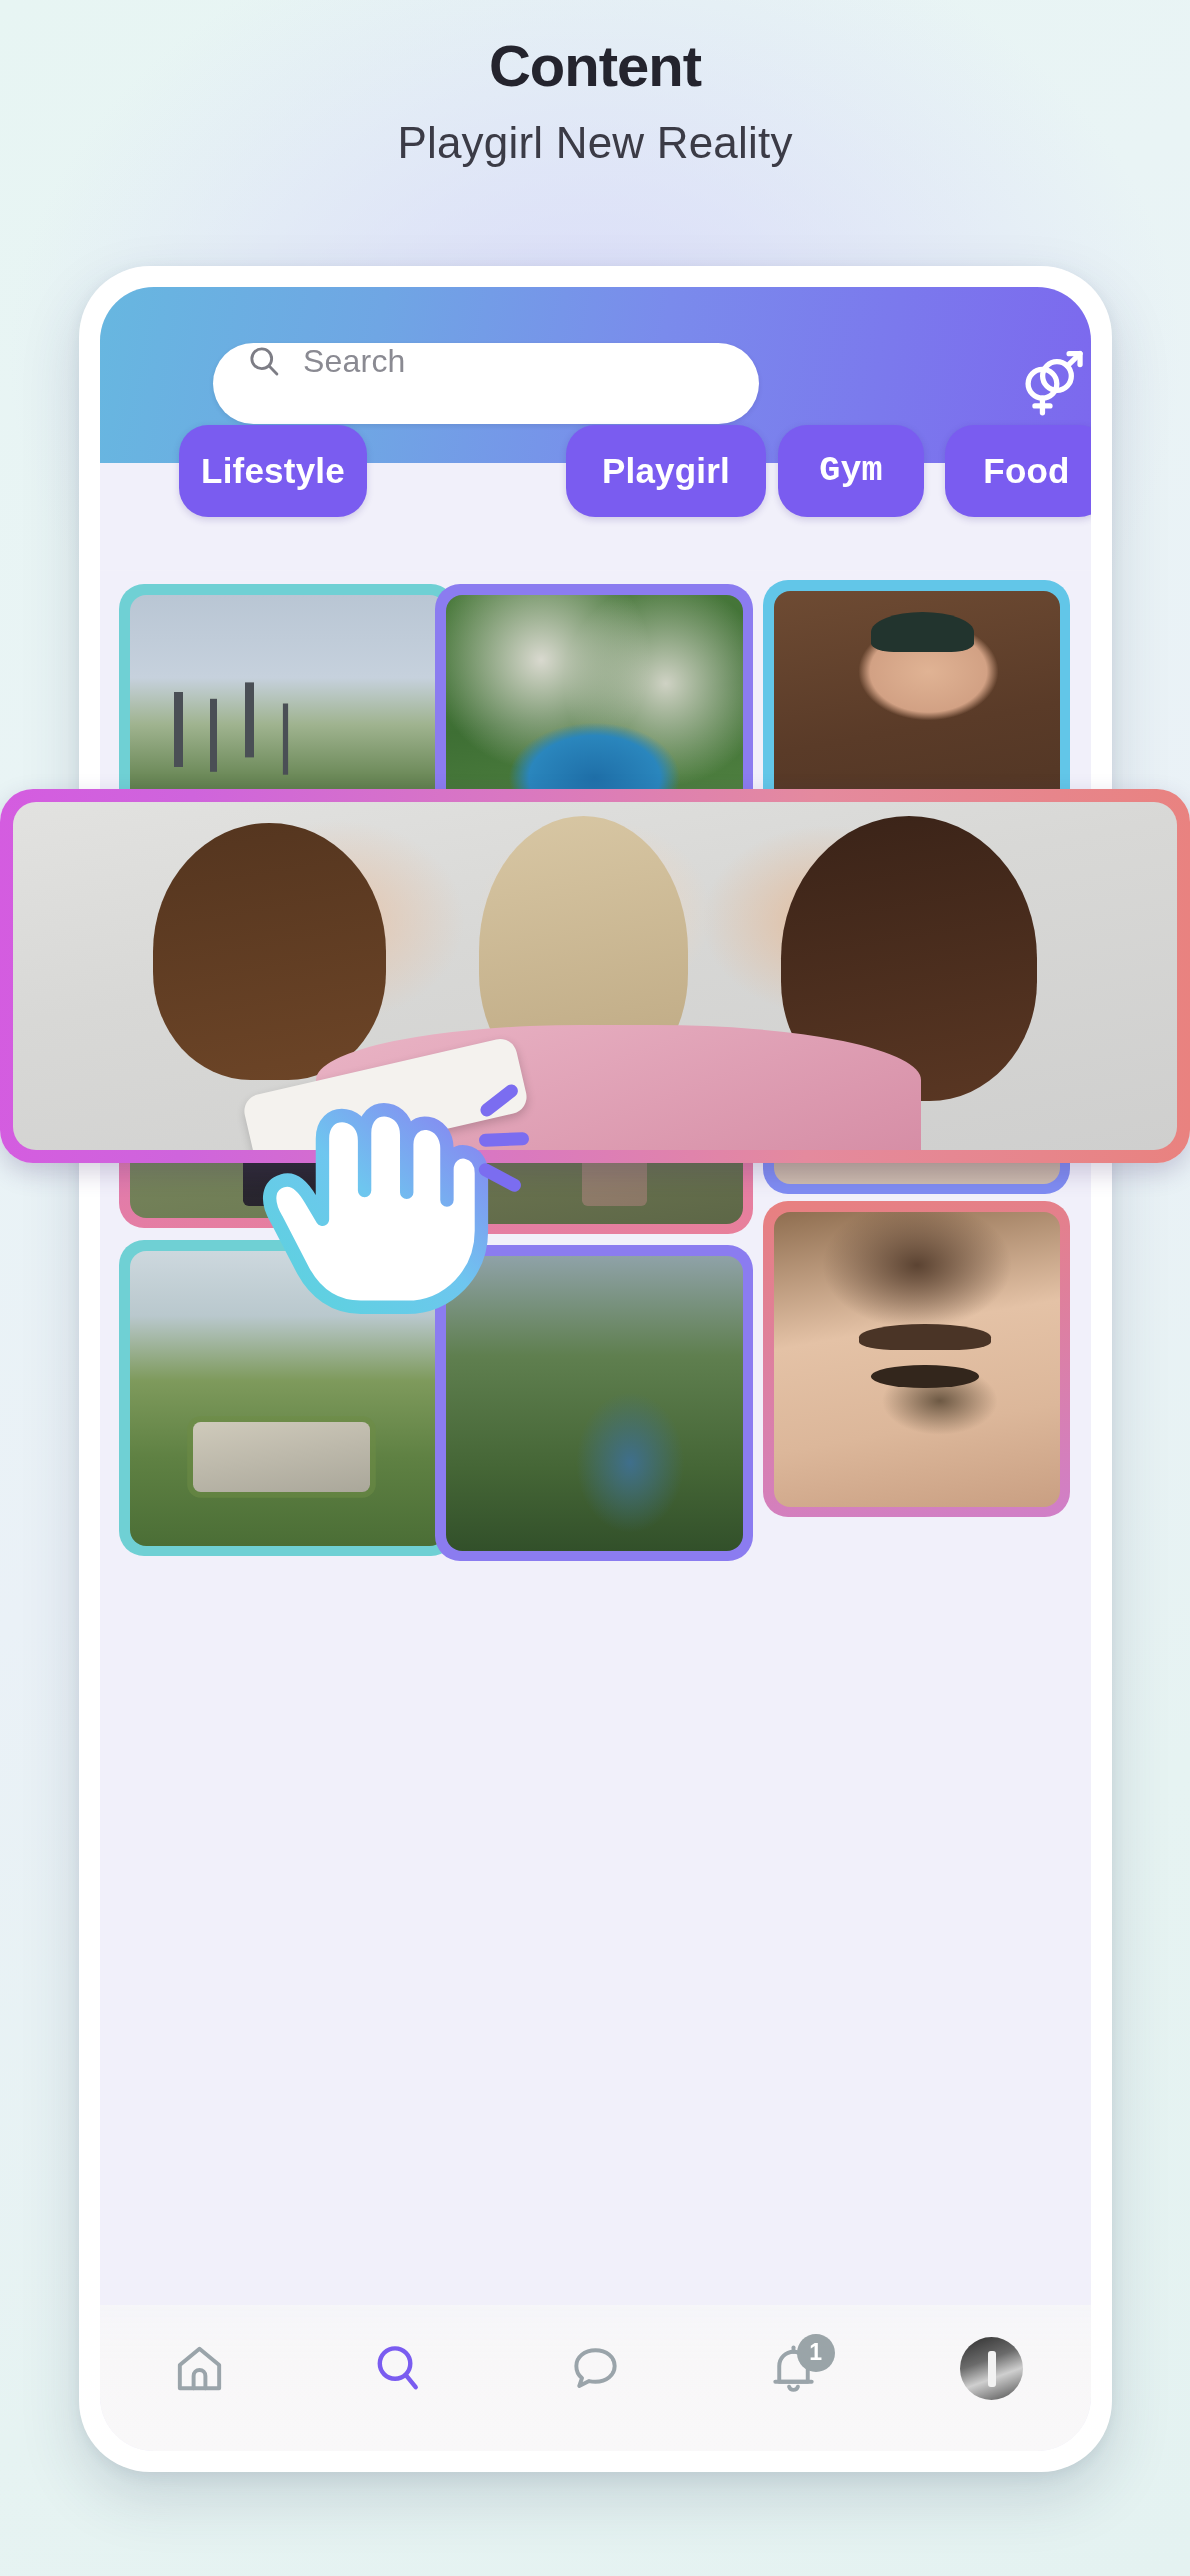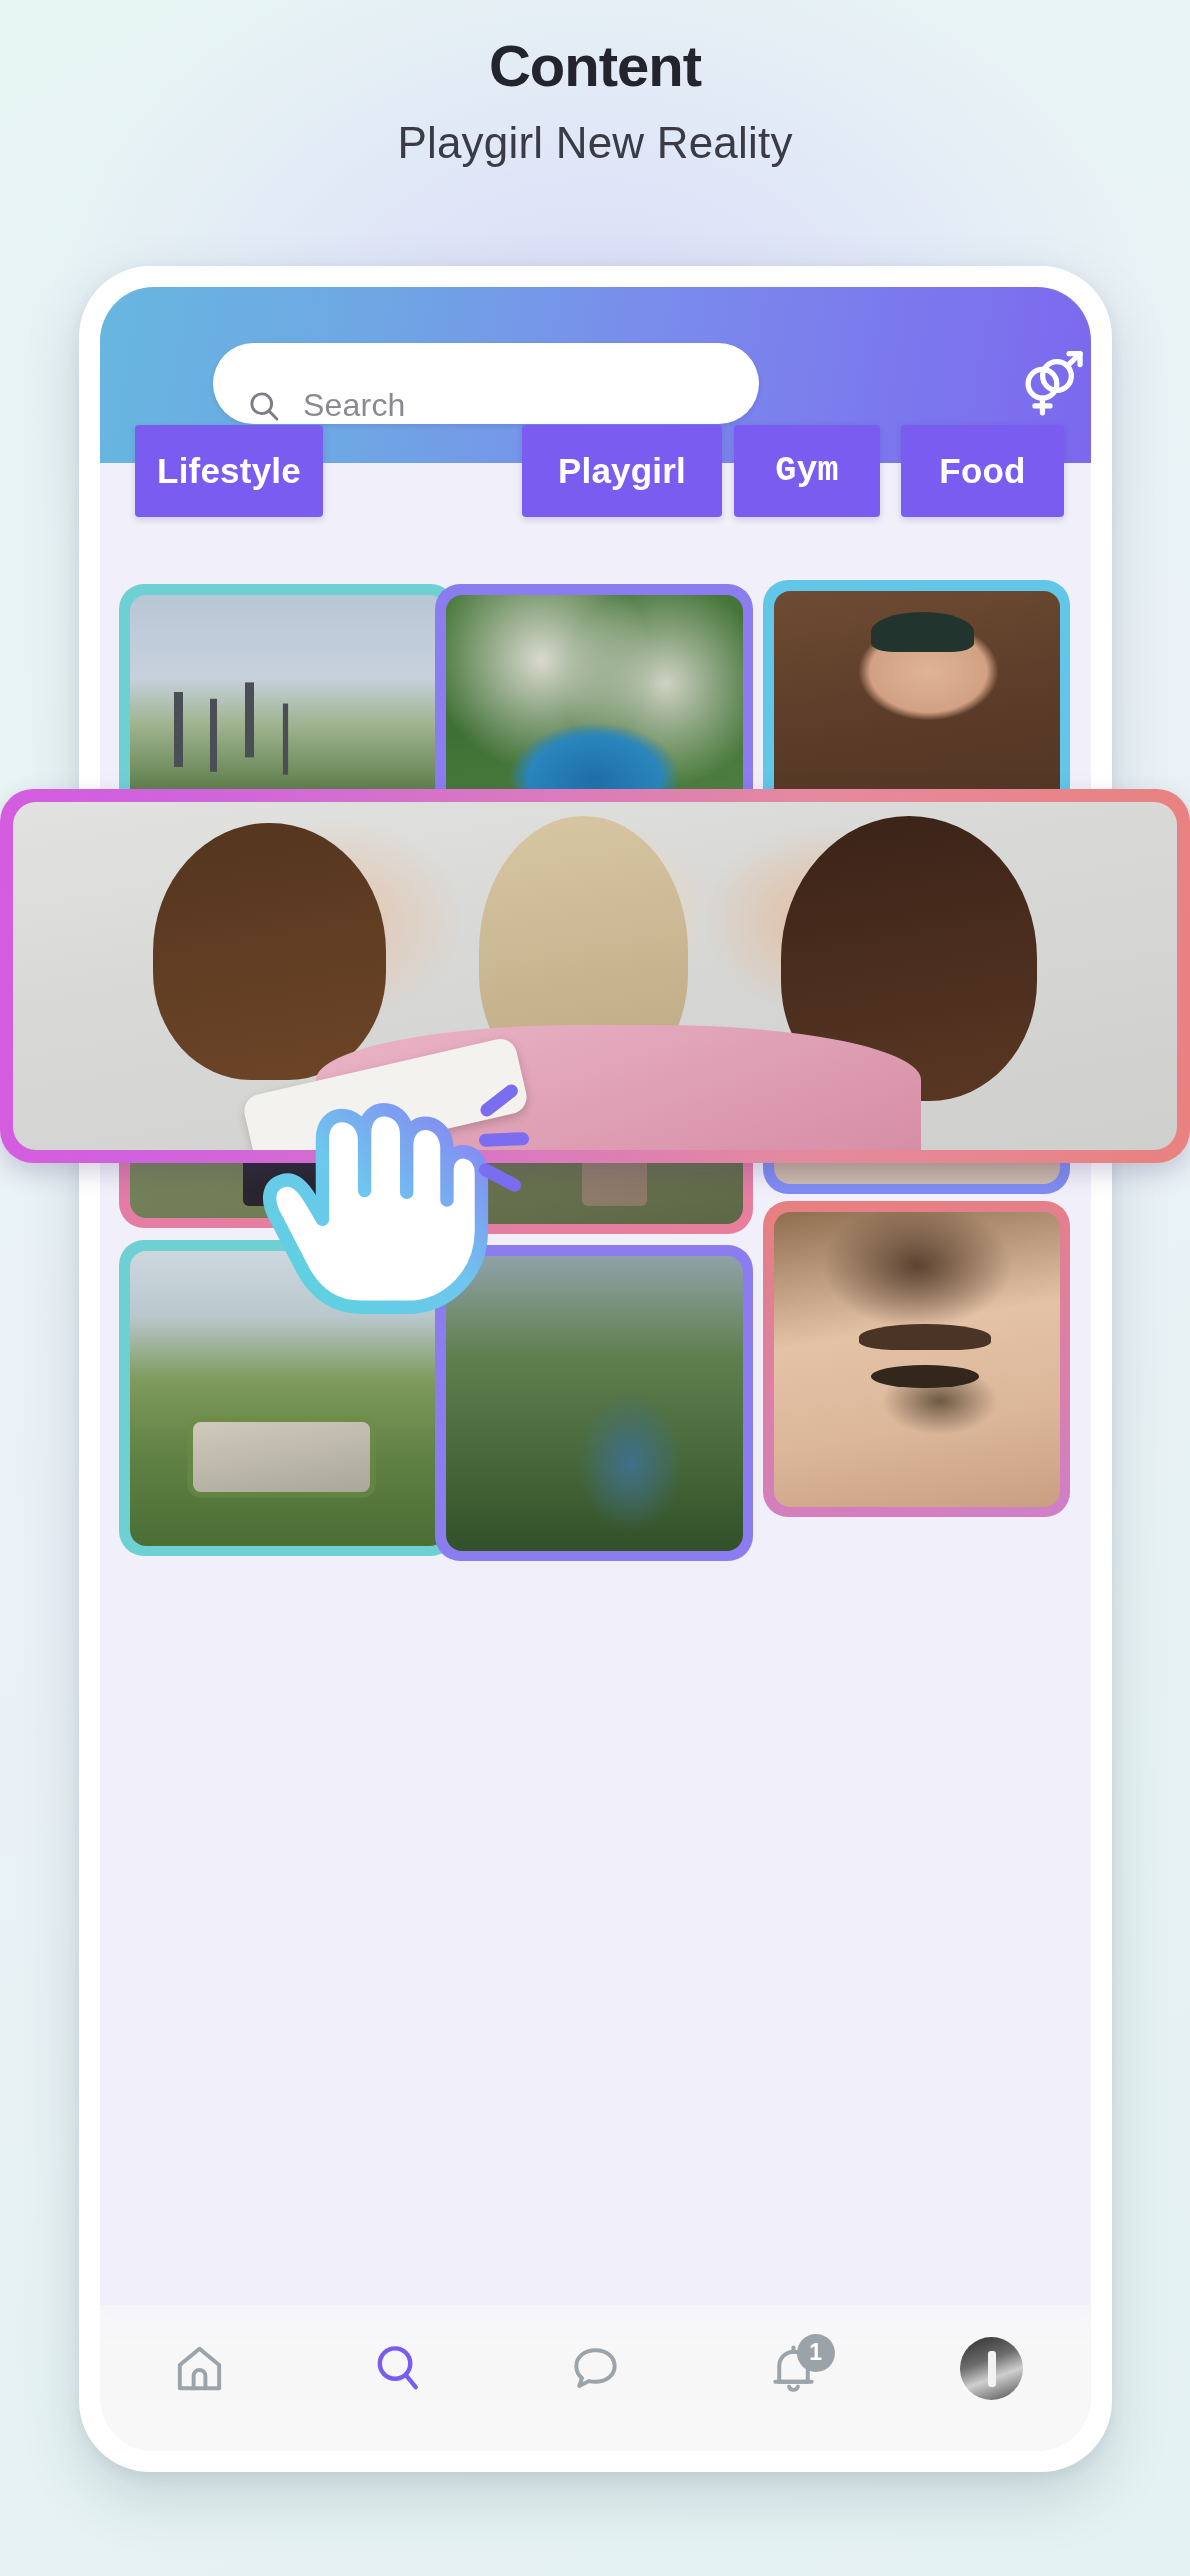--- a/index.html
+++ b/index.html
@@ -34,44 +34,44 @@
     border-radius:54px; overflow:hidden; background:#f2f1fa;
   }
 
   
   .appbar{
     position:absolute; left:0; top:0; width:991px; height:176px;
     background:linear-gradient(100deg,#67b7e0 0%,#6fa6e4 28%,#7a8bec 56%,#7c68ee 100%);
   }
   .searchpill{
     position:absolute; left:113px; top:56px; width:546px; height:81px;
-    background:#ffffff; border-radius:42px; display:flex; align-items:flex-end;
+    background:#ffffff; border-radius:42px; display:flex; align-items:flex-start;
     box-shadow:0 1.9px 5.8px rgba(20,30,60,.10);
   }
   .search-ico{ margin-left:33px; width:36px; height:36px; flex:0 0 auto; display:block; }
   .search-ico svg{ display:block; }
   .search-ph{
     margin-left:21px; font-size:32px; color:#8a8a92; letter-spacing:0.2px;
   }
   .gender-ico{
     position:absolute; left:910px; top:54px; width:82px; height:82px;
   }
   .gender-ico svg{ display:block; }
 
   
   .chipstrip{
     position:absolute; left:0; top:176px; width:991px; height:107px;
     background:#f1f0fa;
   }
   .chip{
     position:absolute; top:-38px; height:92px;
-    background:#7a5cf0; border-radius:4px;
+    background:#7a5cf0; border-radius:29px;
     display:flex; align-items:center; justify-content:center;
     color:#ffffff; font-size:35px; font-weight:600; letter-spacing:0.2px;
-    padding:0 31px; box-shadow:0 2.9px 7.7px rgba(60,40,140,.18);
+    padding:0 31px; box-shadow:0 2.9px 7.7px rgba(60,40,140,.18);margin-left:44px;
   }
   .chip.c0{ left:35px;  width:188px; }
   .chip.c1{ left:243px; width:157px; }
   .chip.c2{ left:422px; width:200px; }
   .chip.c3{ left:634px; width:146px;font-family:Liberation Mono, monospace; }
   .chip.c4{ left:801px; width:163px; }
 
   
   .feed{
     position:absolute; left:0; top:284px; width:991px; height:1735px;

